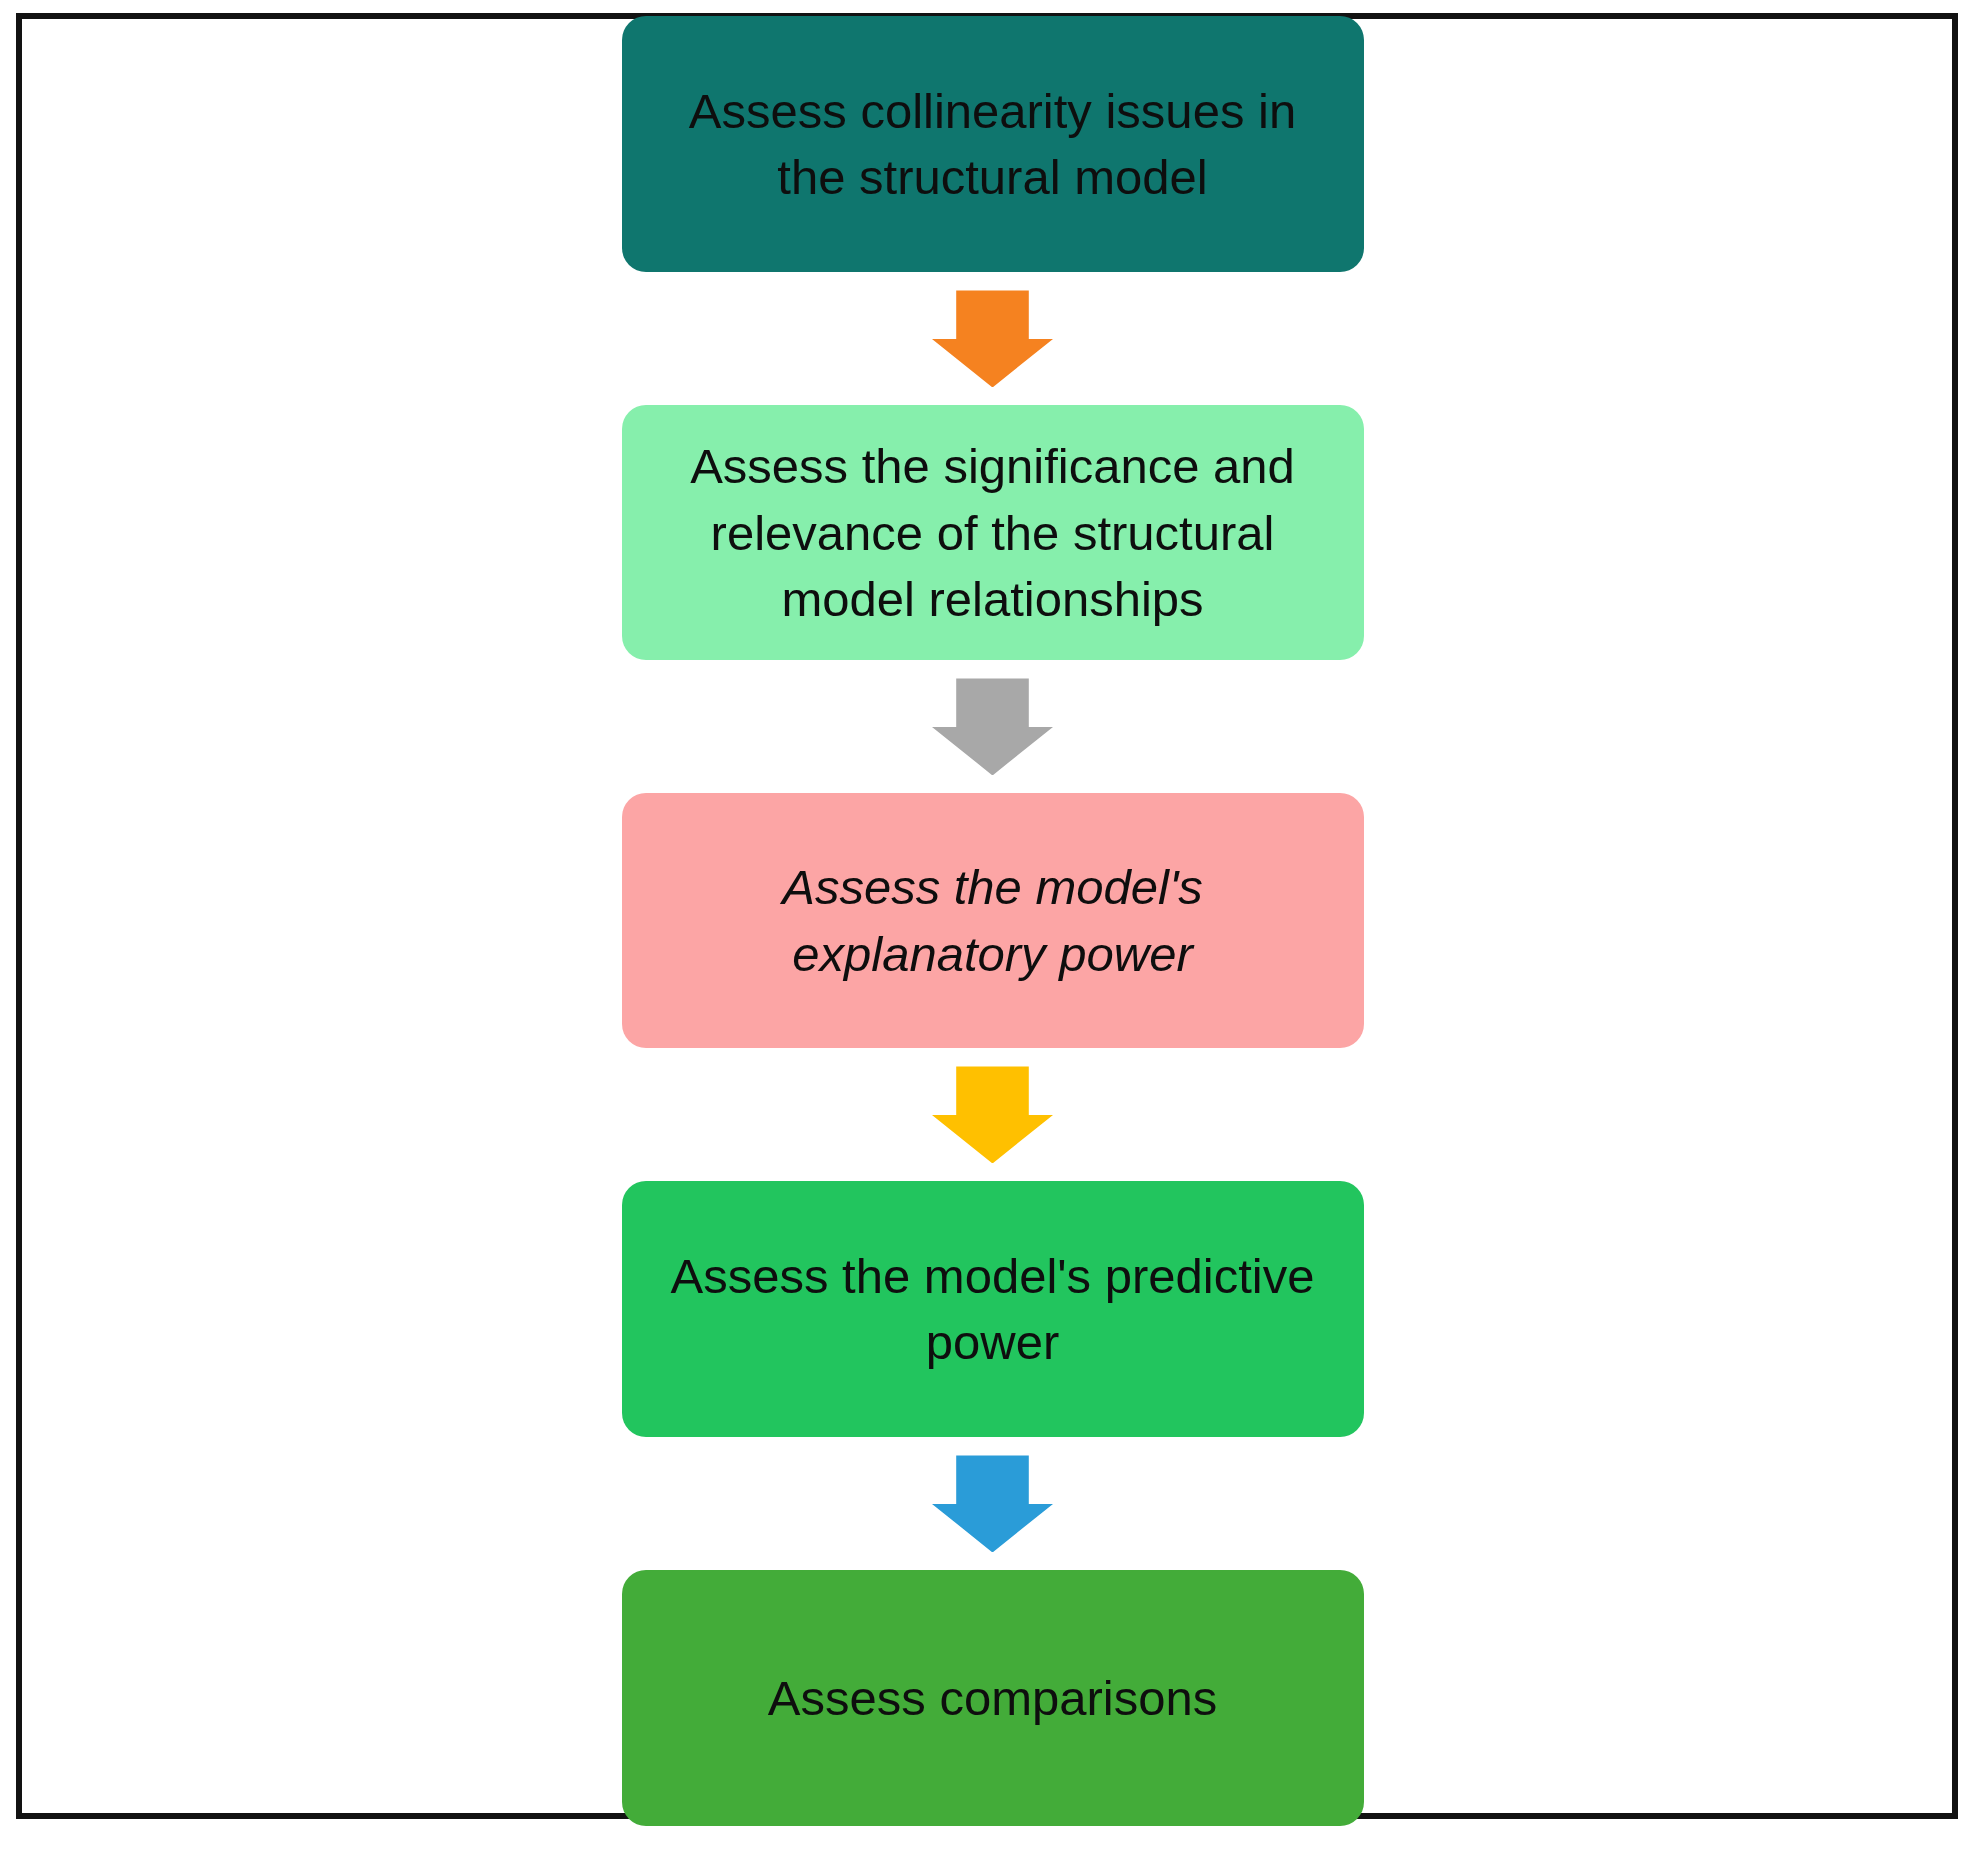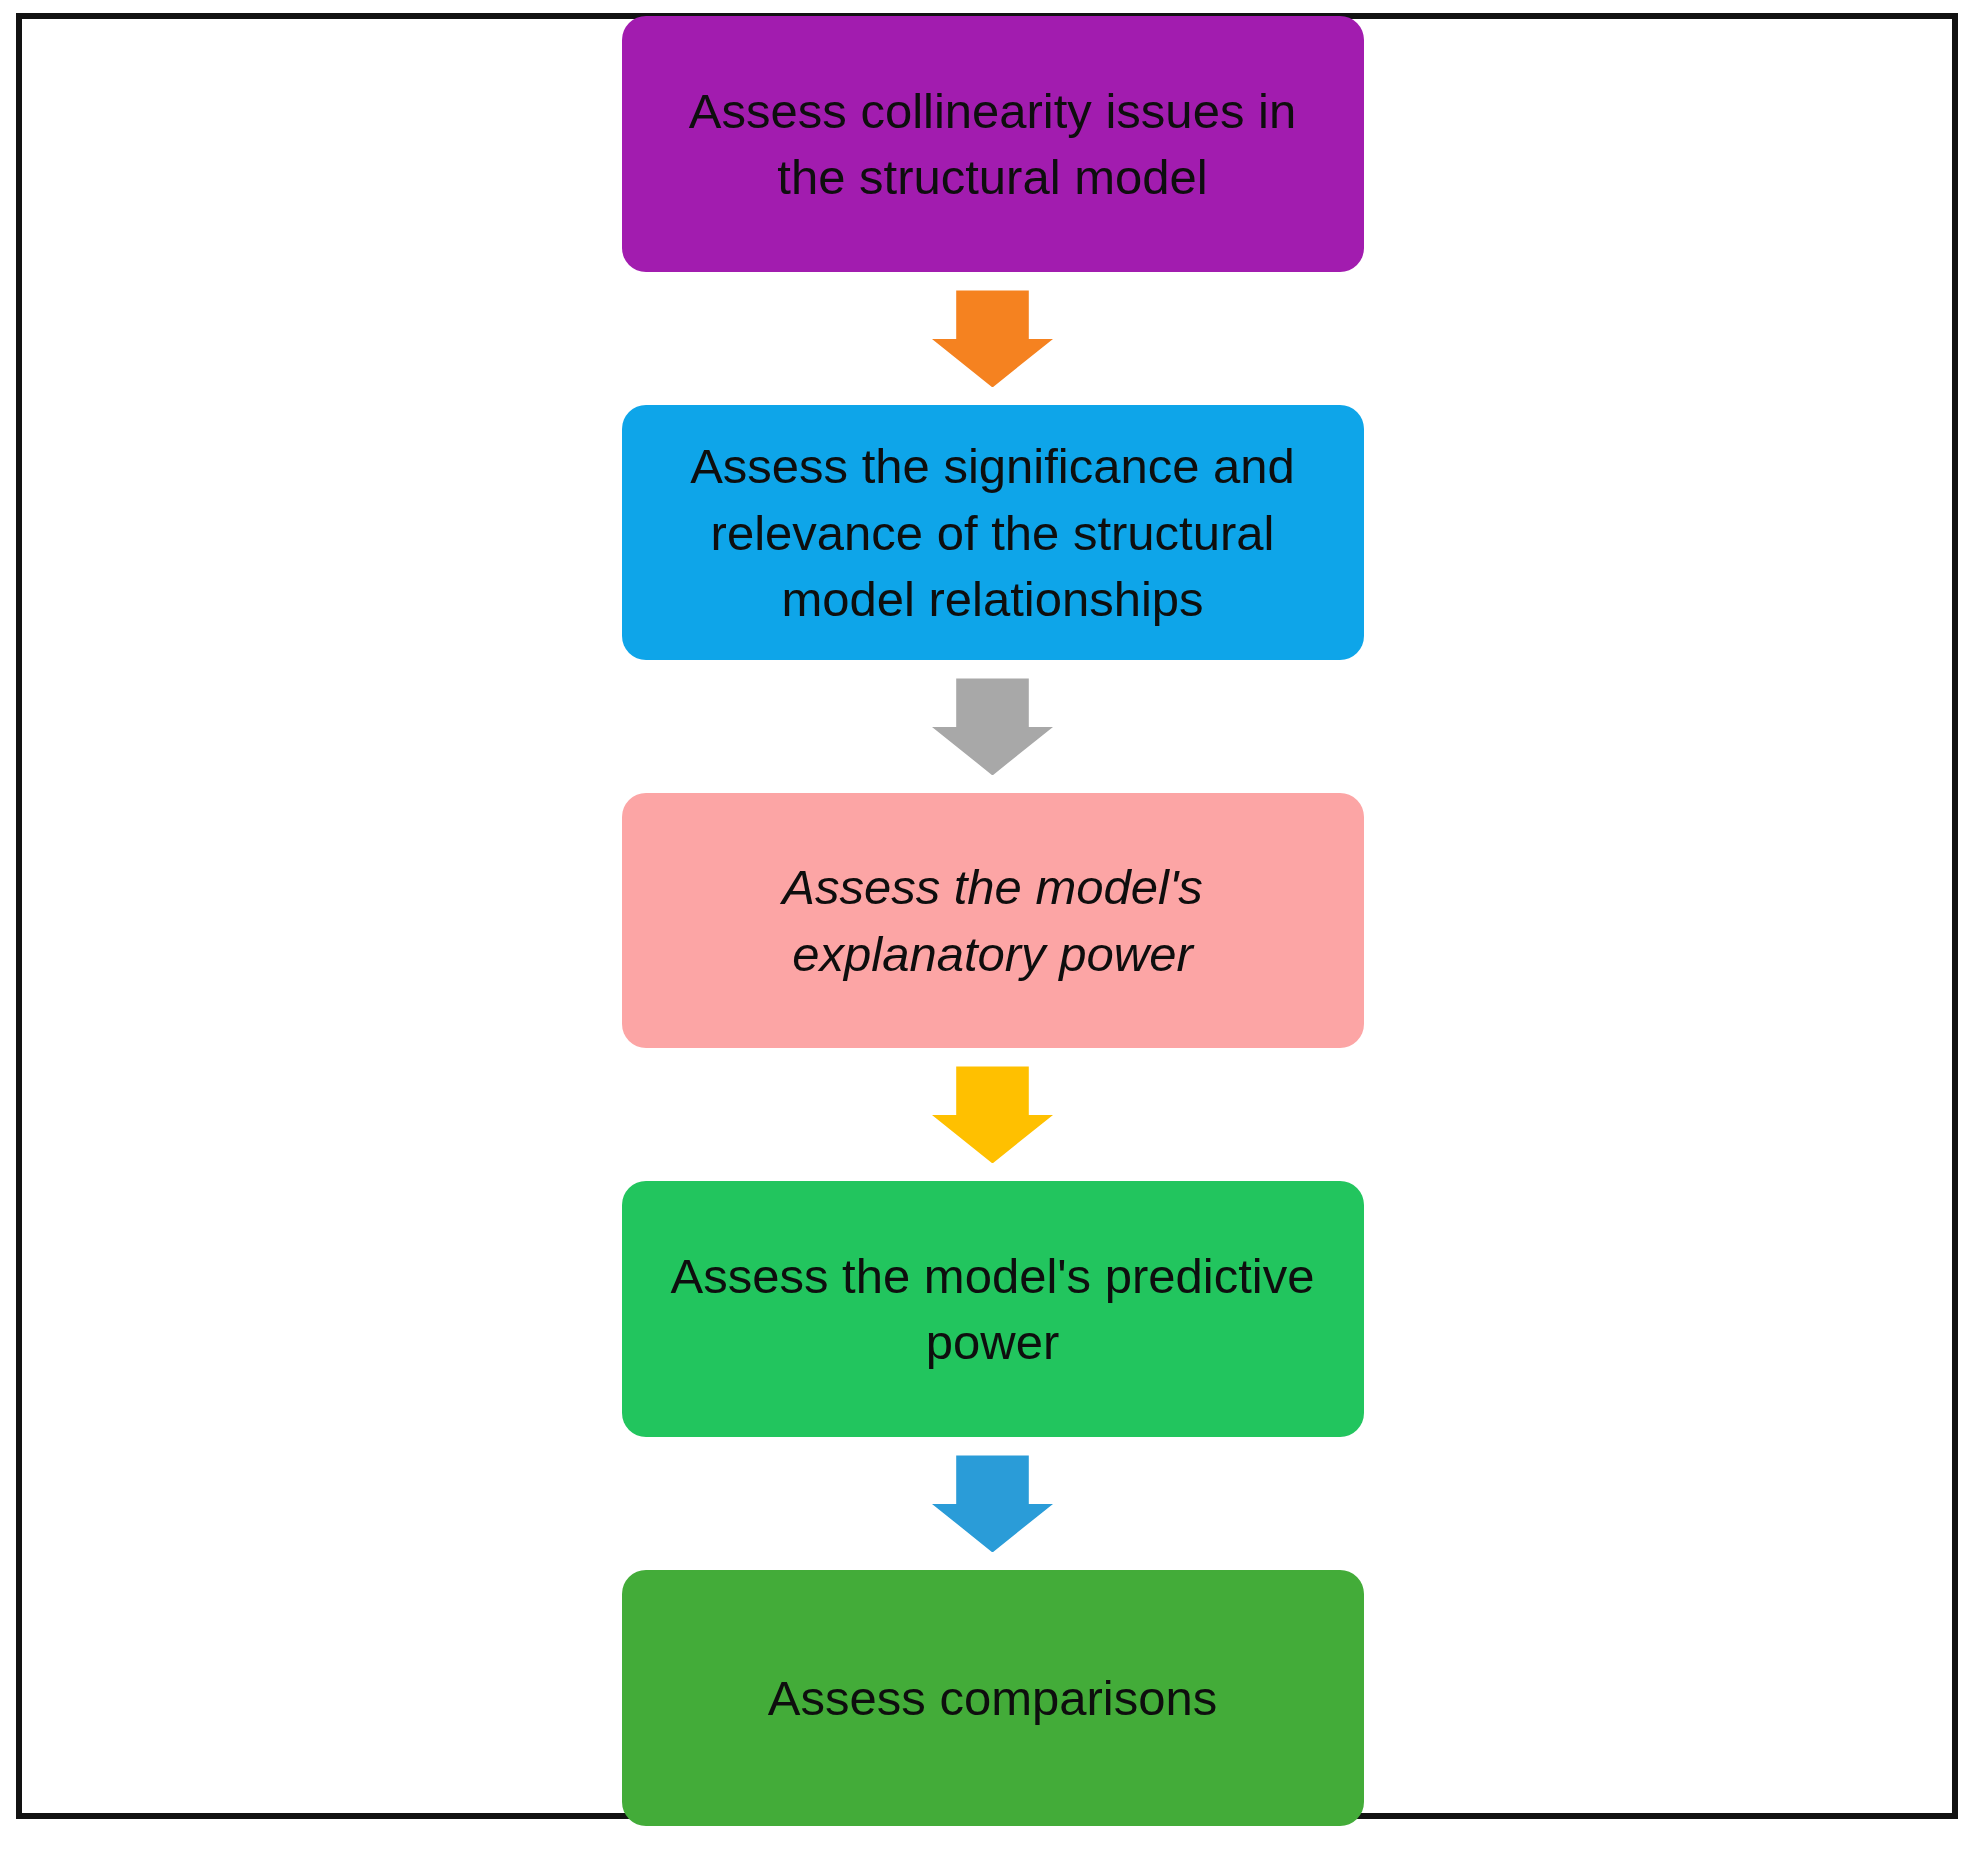--- a/index.html
+++ b/index.html
@@ -60,27 +60,27 @@
   }
 </style>
 </head>
 <body>
 
 <div class="page">
   <div class="frame"></div>
 
   <div class="flow-column">
 
-    <div class="step-box h390" style="background: #a21caf;">
+    <div class="step-box h390" style="background: #0f766e;">
       <span>Assess collinearity issues in the structural model</span>
     </div>
 
     <div class="down-arrow" style="background: rgb(245, 130, 32);"></div>
 
-    <div class="step-box h388" style="background: #0ea5e9;">
+    <div class="step-box h388" style="background: #86efac;">
       <span>Assess the significance and relevance of the structural model relationships</span>
     </div>
 
     <div class="down-arrow" style="background: rgb(168, 168, 168);"></div>
 
     <div class="step-box h388" style="background: #fca5a5; font-style: italic;">
       <span>Assess the model's explanatory power</span>
     </div>
 
     <div class="down-arrow" style="background: rgb(255, 192, 0);"></div>

